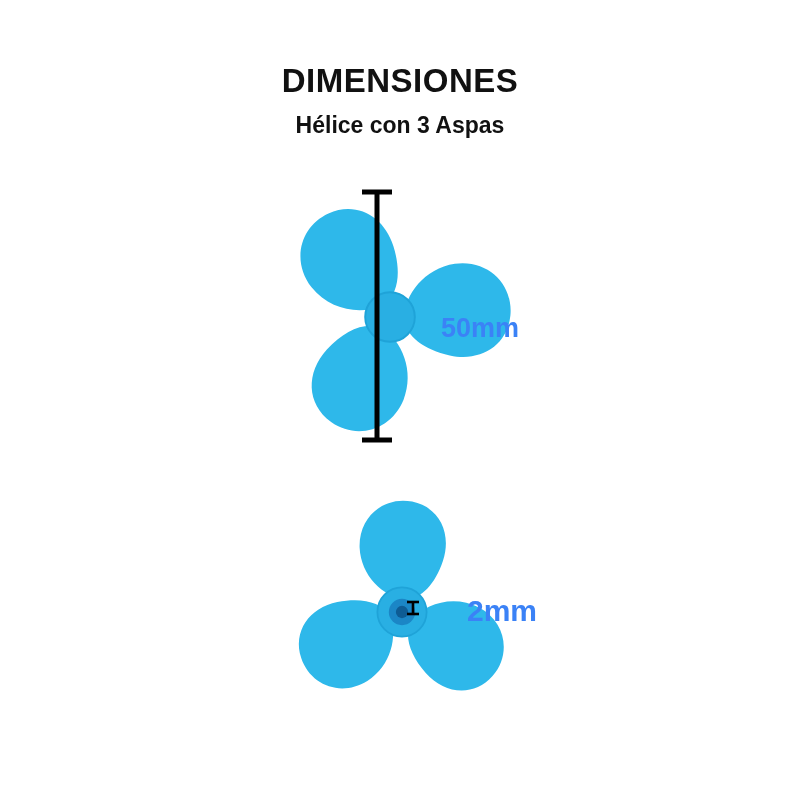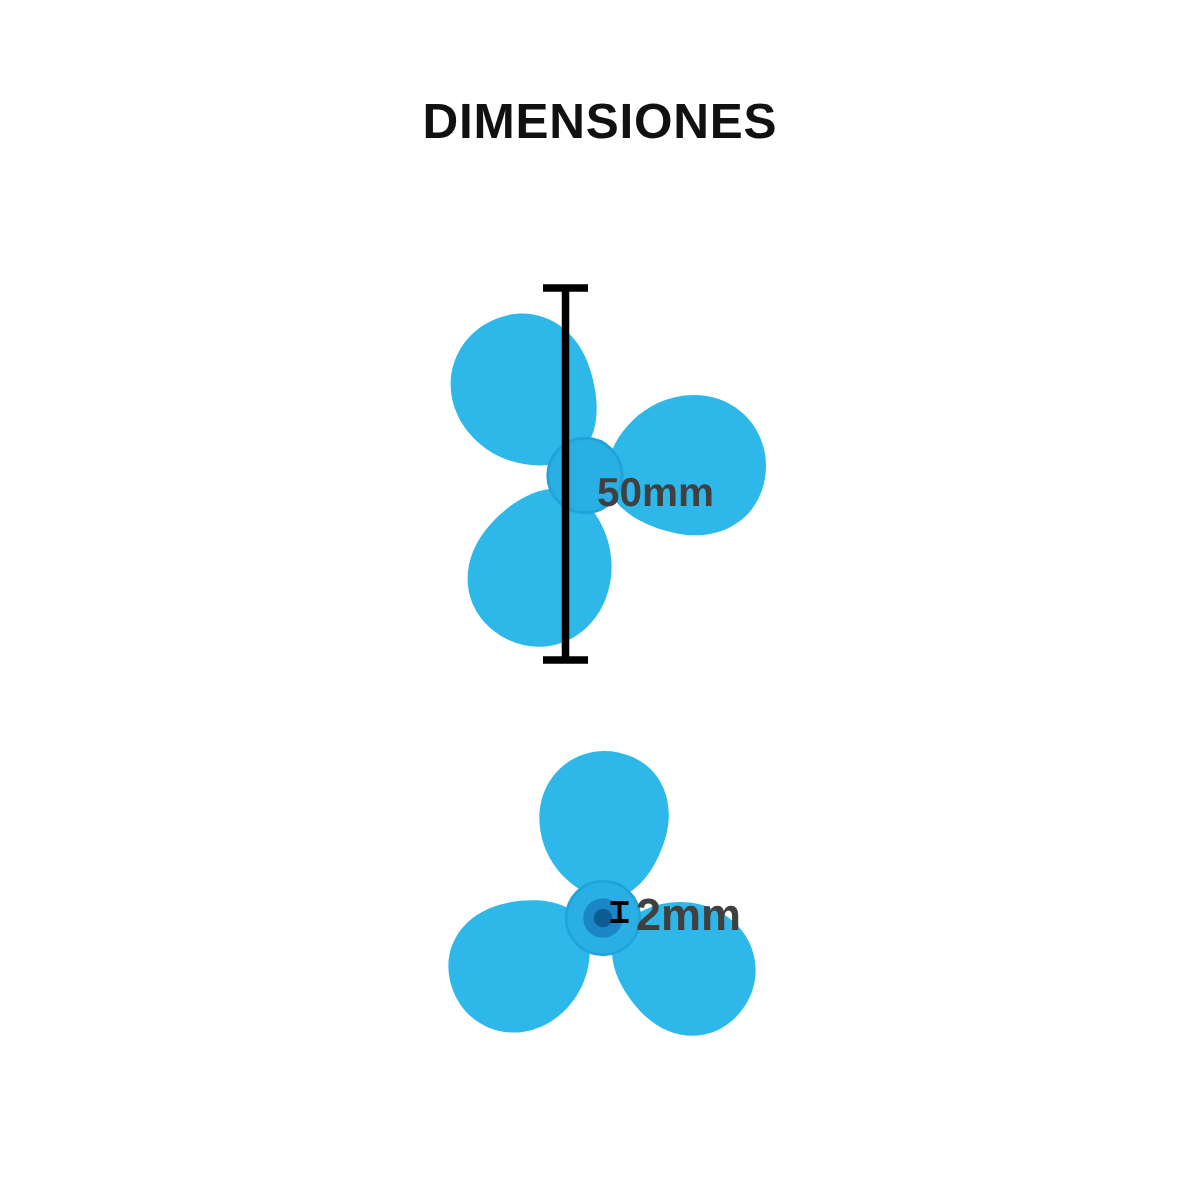--- a/index.html
+++ b/index.html
@@ -33,22 +33,23 @@
     width: 100%;
     text-align: center;
     font-size: 23px;
     font-weight: 700;
     color: #111111;
   }
   .abs { position: absolute; }
   .dim-label {
     position: absolute;
     font-weight: 800;
-    color: #404040;
+    color: #3b82f6;
     white-space: nowrap;
+    margin-left: 43px;
   }
   .dim-label.big   { left: 398px; top: 313px; font-size: 27px; }
   .dim-label.small { left: 424px; top: 594px; font-size: 30px; }
 </style>
 </head>
 <body>
 
 <div class="stage">
 
   <svg width="0" height="0" style="position:absolute" aria-hidden="true">
@@ -56,20 +57,21 @@
       <path id="blade" d="M 1 -14 C -24 -15 -52 -34 -58 -66 C -64 -101 -38 -128 -6 -126 C 26 -124 44 -96 38 -64 C 33 -37 20 -18 1 -14 Z"></path>
       <g id="prop3">
         <use href="#blade" transform="rotate(0)"></use>
         <use href="#blade" transform="rotate(120)"></use>
         <use href="#blade" transform="rotate(240)"></use>
       </g>
     </defs>
   </svg>
 
   <div class="title">DIMENSIONES</div>
+  <div class="subtitle">Hélice con 3 Aspas</div>
 
   <svg class="abs" style="left:264px; top:191px;" width="252" height="252" viewBox="-132 -132 264 264">
     <g transform="rotate(-28)">
       <use href="#prop3" fill="#2EB8EA"></use>
     </g>
     <circle cx="0" cy="0" r="26" stroke="#1fa3d8" stroke-width="2" fill="#29AFE3"></circle>
   </svg>
 
   <svg class="abs" style="left:355px; top:188px;" width="46" height="256">
     <line x1="7" y1="4" x2="37" y2="4" stroke-width="5" stroke="#000000"></line>

